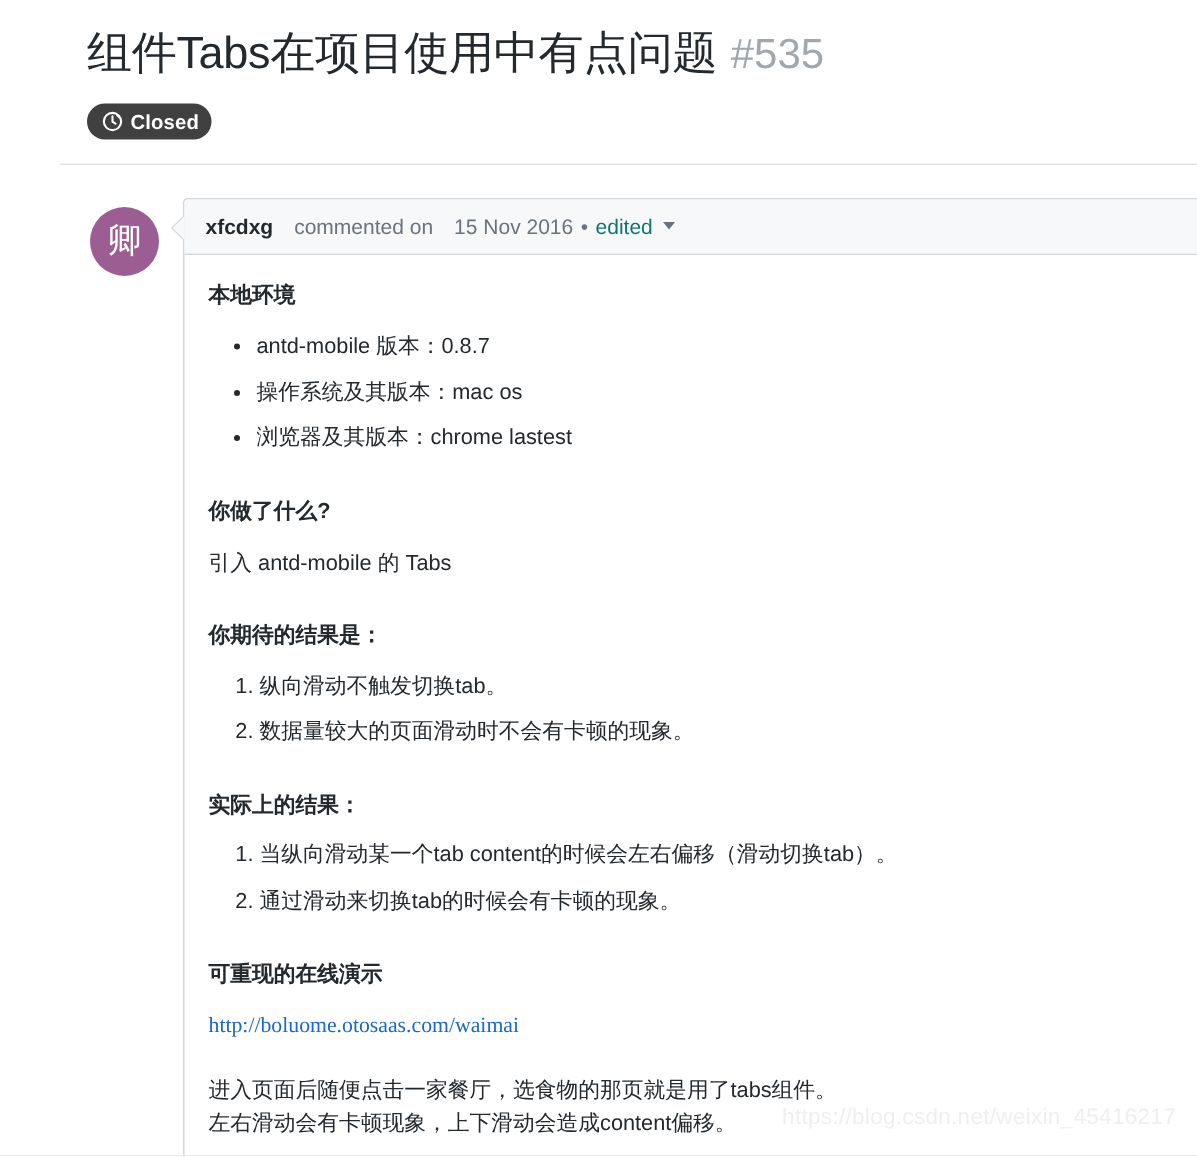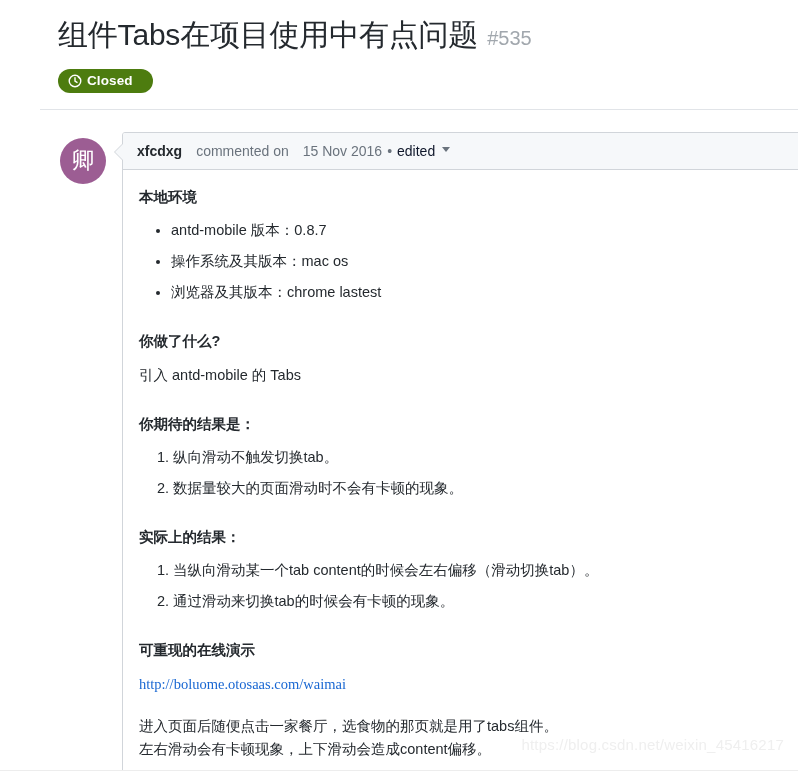--- a/index.html
+++ b/index.html
@@ -28,39 +28,39 @@
     margin: 0 0 14px 0;
   }
   .issue-title-text {
     font-size: 30px;
     font-weight: 400;
     color: #24292e;
     letter-spacing: -0.2px;
     margin-top: 24px;
   }
   .issue-number {
-    font-size: 20px;
+    font-size: 28px;
     font-weight: 300;
     color: #a1a7ad;
     margin-left: 9px;
     letter-spacing: 0px;
   }
 
   #issue-meta-row {
     display: flex;
     align-items: center;
     padding-bottom: 16px;
   }
   #state-badge {
     display: inline-flex;
     align-items: center;
-    background: #4d7c0f;
+    background: #404040;
     color: #ffffff;
     border-radius: 14px;
-    padding: 5px 20px 5px 10px;
+    padding: 5px 8px 5px 10px;
     font-size: 13.5px;
     font-weight: bold;
     line-height: 1;
     letter-spacing: 0.1px;
     justify-content: flex-end;
   }
   #state-badge svg { margin-right: 5px; display: block; }
   #meta-text {
     margin-left: 15px;
     font-size: 14px;
@@ -136,21 +136,21 @@
     padding: 10px 14px;
     font-size: 14px;
     color: #6a737d;
     display: flex;
     align-items: center;
     border-radius: 2px 2px 0 0;
   }
   #comment-header .author { color: #24292e; font-weight: bold; }
   #comment-header .commented-on { margin-left: 14px; }
   #comment-header .sep { margin: 0 5px; }
-  #edited-label { color: #0f172a; }
+  #edited-label { color: #0f766e; }
   #edited-caret {
     display: inline-block;
     margin-left: 7px;
     width: 0; height: 0;
     border-left: 4px solid transparent;
     border-right: 4px solid transparent;
     border-top: 5px solid #6a737d;
     vertical-align: middle;
     position: relative;
     top: -1px;

